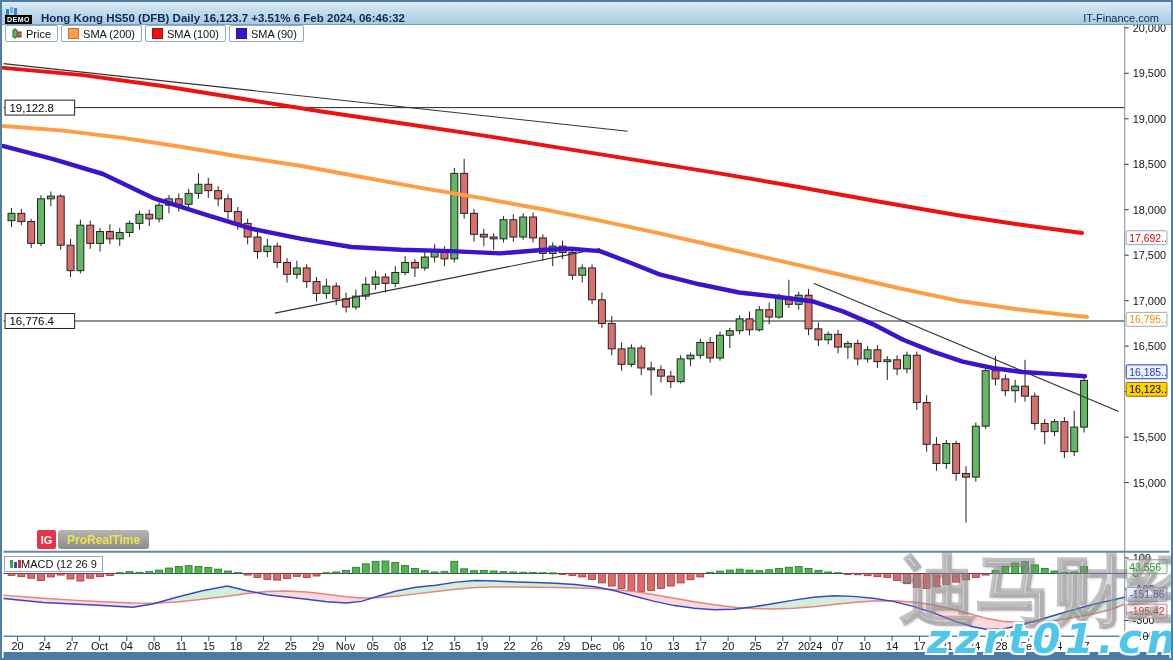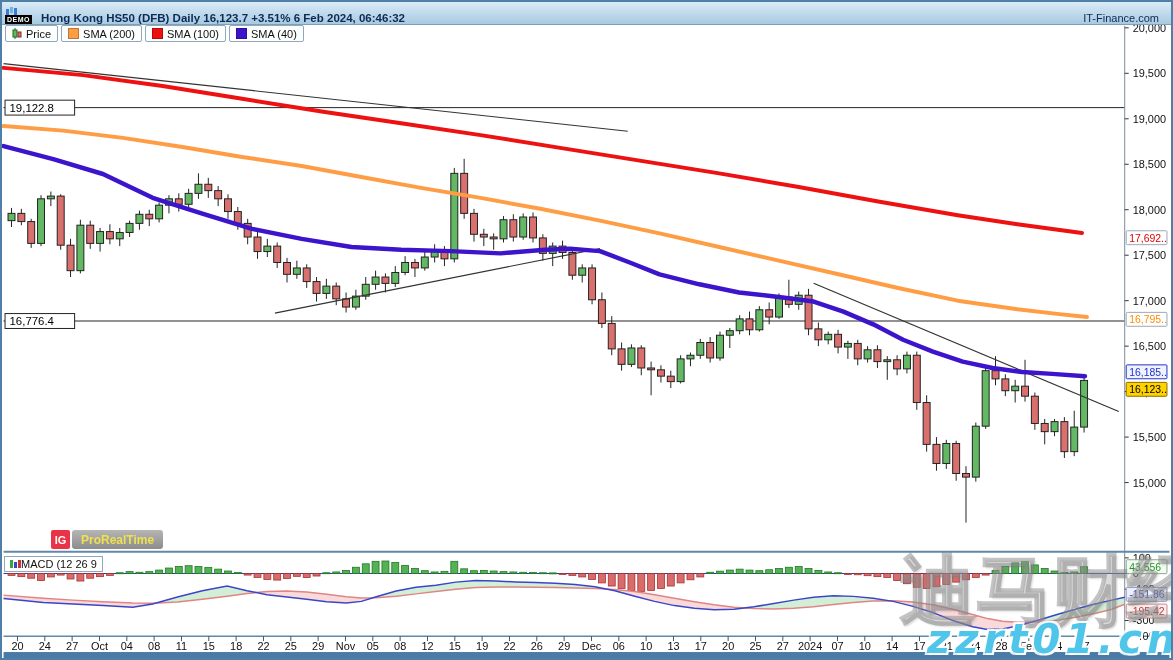--- a/index.html
+++ b/index.html
@@ -10,21 +10,21 @@
             background:linear-gradient(#d9ebf7,#a9c9e0);border-bottom:1px solid #7aa0bd;
             display:flex;align-items:flex-end;}
   .badge-col{display:flex;flex-direction:column;align-items:flex-start;margin-left:3px;width:30px;}
   .demo{background:#000;color:#fff;font-size:7px;font-weight:bold;padding:0 2px;line-height:9px;letter-spacing:.5px;}
   .title{font-size:11.5px;font-weight:bold;color:#0b2a55;margin-left:6px;white-space:nowrap;}
   .brand{margin-left:auto;margin-right:12px;font-size:11px;font-weight:normal;color:#0b2a55;}
   .legend{position:absolute;left:3px;top:23px;display:flex;gap:3px;z-index:5;}
   .tab{display:flex;align-items:center;gap:4px;border:1px solid #8fa8bc;border-radius:2px;
        background:#fdfefe;padding:0 6px;height:15px;font-size:11px;color:#111;}
   .sw{width:9px;height:9px;display:inline-block;border:1px solid rgba(0,0,0,.25);}
-  .prt-logo{position:absolute;left:17px;top:528px;display:flex;align-items:center;z-index:5;padding-left:32px;}
+  .prt-logo{position:absolute;left:3px;top:528px;display:flex;align-items:center;z-index:5;padding-left:32px;}
   .ig-box{width:19px;height:19px;background:#e93448;border-radius:2px;color:#fff;font-weight:bold;
           font-size:11px;display:flex;align-items:center;justify-content:center;}
   .prt-pill{height:19px;margin-left:2px;background:linear-gradient(#b5b5b5,#8c8c8c);border-radius:3px;
             color:#efe04e;font-weight:bold;font-size:12px;display:flex;align-items:center;padding:0 9px;}
   .macd-box{position:absolute;left:2px;top:554px;display:flex;align-items:center;gap:0;z-index:5;
             border:1px solid #8fa8bc;background:#fff;height:14px;padding:0 5px;font-size:11px;color:#111;}
   .mi{display:inline-flex;gap:1px;align-items:flex-end;}
   .mi i{display:block;width:3px;}
   .wm-cn{position:absolute;left:898px;top:544px;z-index:4;font-size:76px;font-weight:bold;line-height:90px;
          white-space:nowrap;color:rgba(255,255,255,0.12);-webkit-text-stroke:2px rgba(125,125,125,0.45);
@@ -618,21 +618,21 @@
     <div class="tab">
       <span class="sw" style="background: rgb(255, 157, 69);"></span>
       <span>SMA (200)</span>
     </div>
     <div class="tab">
       <span class="sw" style="background: rgb(238, 17, 17);"></span>
       <span>SMA (100)</span>
     </div>
     <div class="tab">
       <span class="sw" style="background: rgb(60, 20, 204);"></span>
-      <span>SMA (40)</span>
+      <span>SMA (90)</span>
     </div>
   </div>
 
   <div class="prt-logo">
     <div class="ig-box">IG</div>
     <div class="prt-pill">ProRealTime</div>
   </div>
 
   <div class="macd-box">
     <span class="mi">

